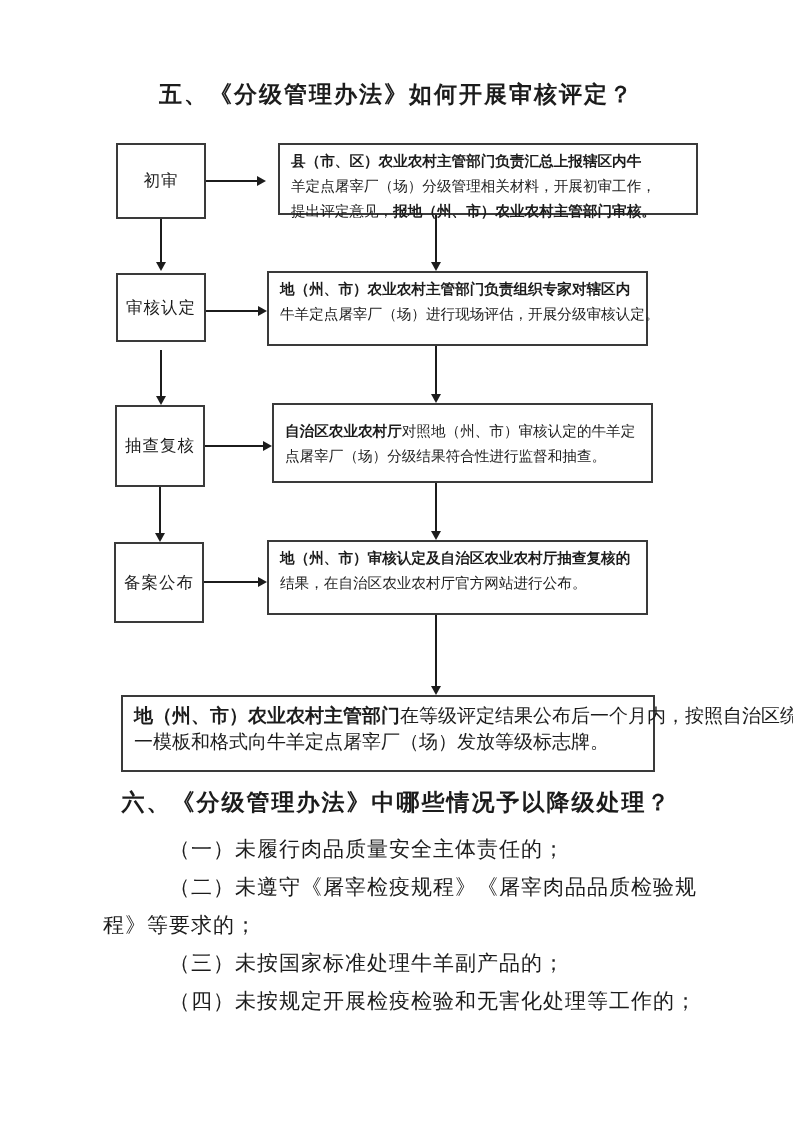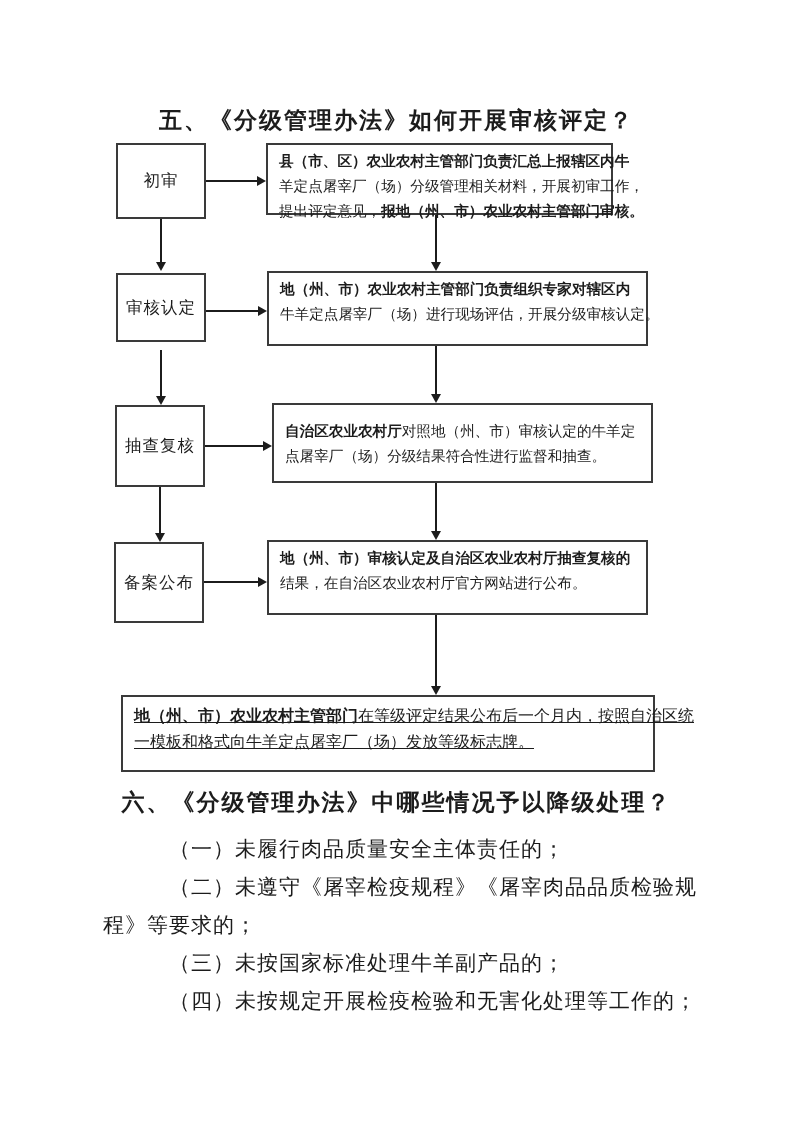--- a/index.html
+++ b/index.html
@@ -37,24 +37,23 @@
     display:flex;align-items:center;justify-content:center;
     font-size:16.5px;
     letter-spacing:1px;
   }
   .descbox{
     font-size:14.6px;
     line-height:25px;
     padding:4px 11px 0 11px;
   }
   .finalbox{
-    font-size:16px;
+    font-size:19px;
     line-height:26px;
     padding:6px 11px 0 11px;
-    text-decoration:underline;
   }
   .tline{white-space:nowrap;}
   .b{font-weight:700;}
   .vline{position:absolute;width:2px;background:var(--ink);}
   .hline{position:absolute;height:2px;background:var(--ink);}
   .head-down{
     position:absolute;width:0;height:0;
     border-left:5px solid transparent;
     border-right:5px solid transparent;
     border-top:9px solid var(--ink);
@@ -74,36 +73,36 @@
     line-height:38px;
     text-indent:66px;
     color:var(--ink);
   }
 </style>
 </head>
 <body>
 
 <div class="page">
 
-  <div class="heading" style="top:104px;">五、《分级管理办法》如何开展审核评定？</div>
+  <div class="heading" style="top:78px;">五、《分级管理办法》如何开展审核评定？</div>
 
   <div class="fbox stepbox" style="left:116px;top:143px;width:90px;height:76px;">
     <span>初审</span>
   </div>
   <div class="fbox stepbox" style="left:116px;top:273px;width:90px;height:69px;">
     <span>审核认定</span>
   </div>
   <div class="fbox stepbox" style="left:114px;top:542px;width:90px;height:81px;">
     <span>备案公布</span>
   </div>
   <div class="fbox stepbox" style="left:115px;top:405px;width:90px;height:82px;">
     <span>抽查复核</span>
   </div>
 
-  <div class="fbox descbox" style="left:266px;top:143px;width:347px;height:72px;">
+  <div class="fbox descbox" style="left:278px;top:143px;width:420px;height:72px;">
       <div class="tline"><span class="b">县（市、区）农业农村主管部门负责汇总上报辖区内牛</span></div>
       <div class="tline"><span>羊定点屠宰厂（场）分级管理相关材料，开展初审工作，</span></div>
       <div class="tline"><span>提出评定意见，</span><span class="b">报地（州、市）农业农村主管部门审核。</span></div>
     </div>
   <div class="fbox descbox" style="left:267px;top:271px;width:381px;height:75px;">
       <div class="tline"><span class="b">地（州、市）农业农村主管部门负责组织专家对辖区内</span></div>
       <div class="tline"><span>牛羊定点屠宰厂（场）进行现场评估，开展分级审核认定。</span></div>
     </div>
   <div class="fbox descbox" style="left:272px;top:403px;width:381px;height:80px;padding-top:14px;">
       <div class="tline"><span class="b">自治区农业农村厅</span><span>对照地（州、市）审核认定的牛羊定</span></div>

